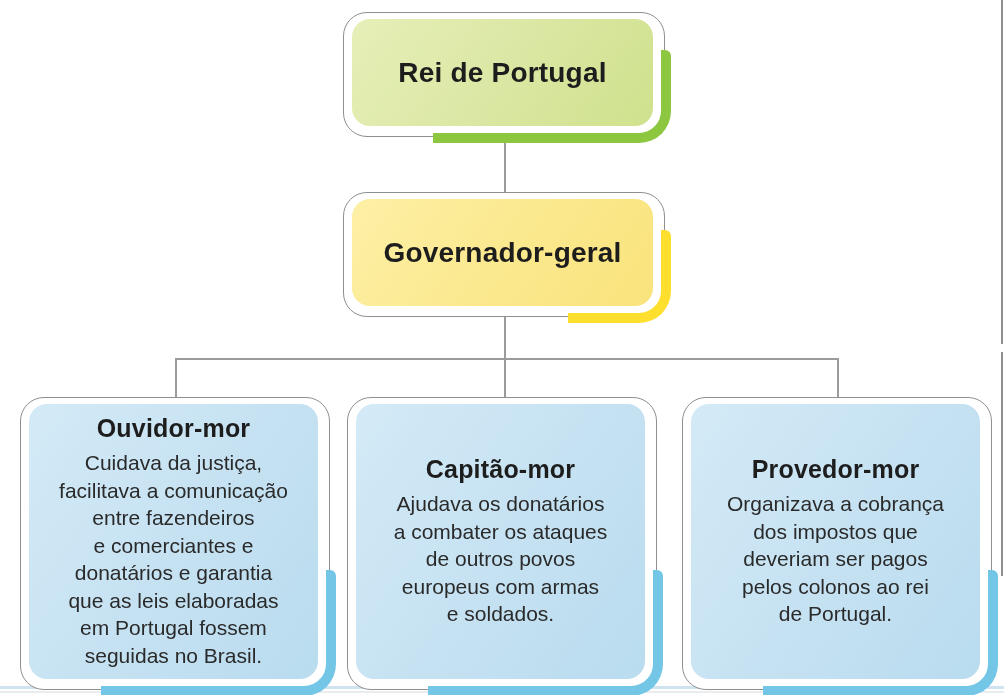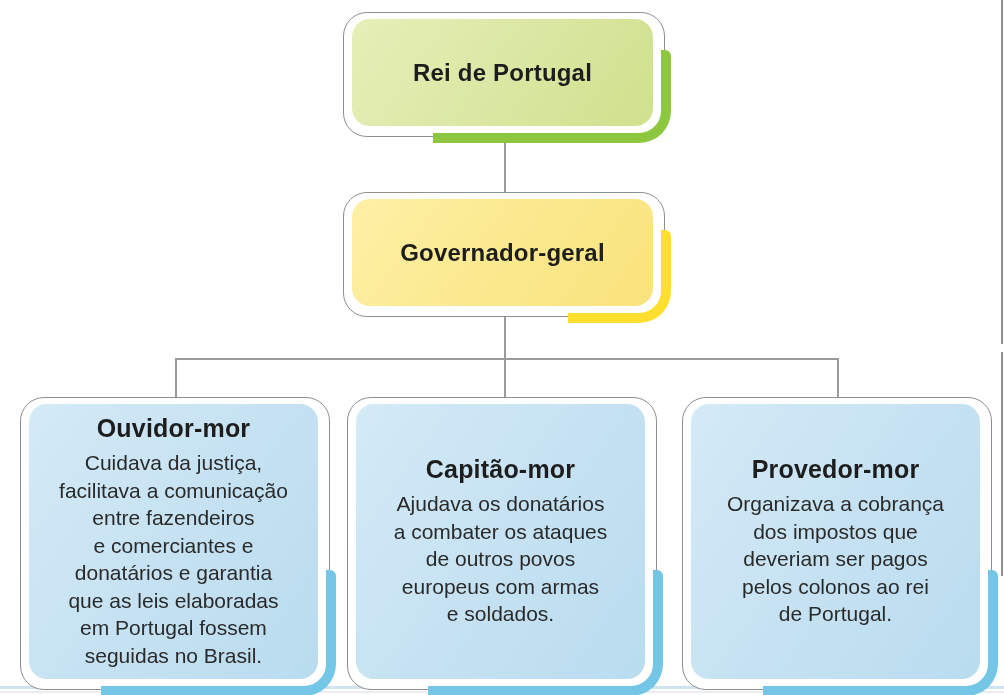--- a/index.html
+++ b/index.html
@@ -43,21 +43,21 @@
   .node.yellow .fill{background:linear-gradient(125deg,#fdf0a6 0%,#fbe98f 50%,#f9e37c 100%);}
   .node.yellow .accent{border-color:#ffdf2e;}
   .node.blue .fill{background:linear-gradient(125deg,#d4eaf7 0%,#c6e2f2 50%,#b9dcef 100%);}
   .node.blue .accent{border-color:#74c6e6;}
   
   .node.green .accent{top:30%;left:28%;}
   .node.yellow .accent{top:30%;left:70%;}
   .node.blue  .accent{top:59%;left:26%;}
   
   .node-title{
-    font-size:24px;font-weight:bold;color:#1d1d1d;
+    font-size:28px;font-weight:bold;color:#1d1d1d;
     letter-spacing:0.2px;
   }
   .node.blue .node-title{font-size:25px;}
   .node-body{
     margin-top:6px;
     font-size:21px;line-height:27.5px;color:#2a2a2a;
     white-space:pre-line;
   }
   
   .conn{position:absolute;background:#9b9b9b;z-index:0;}

